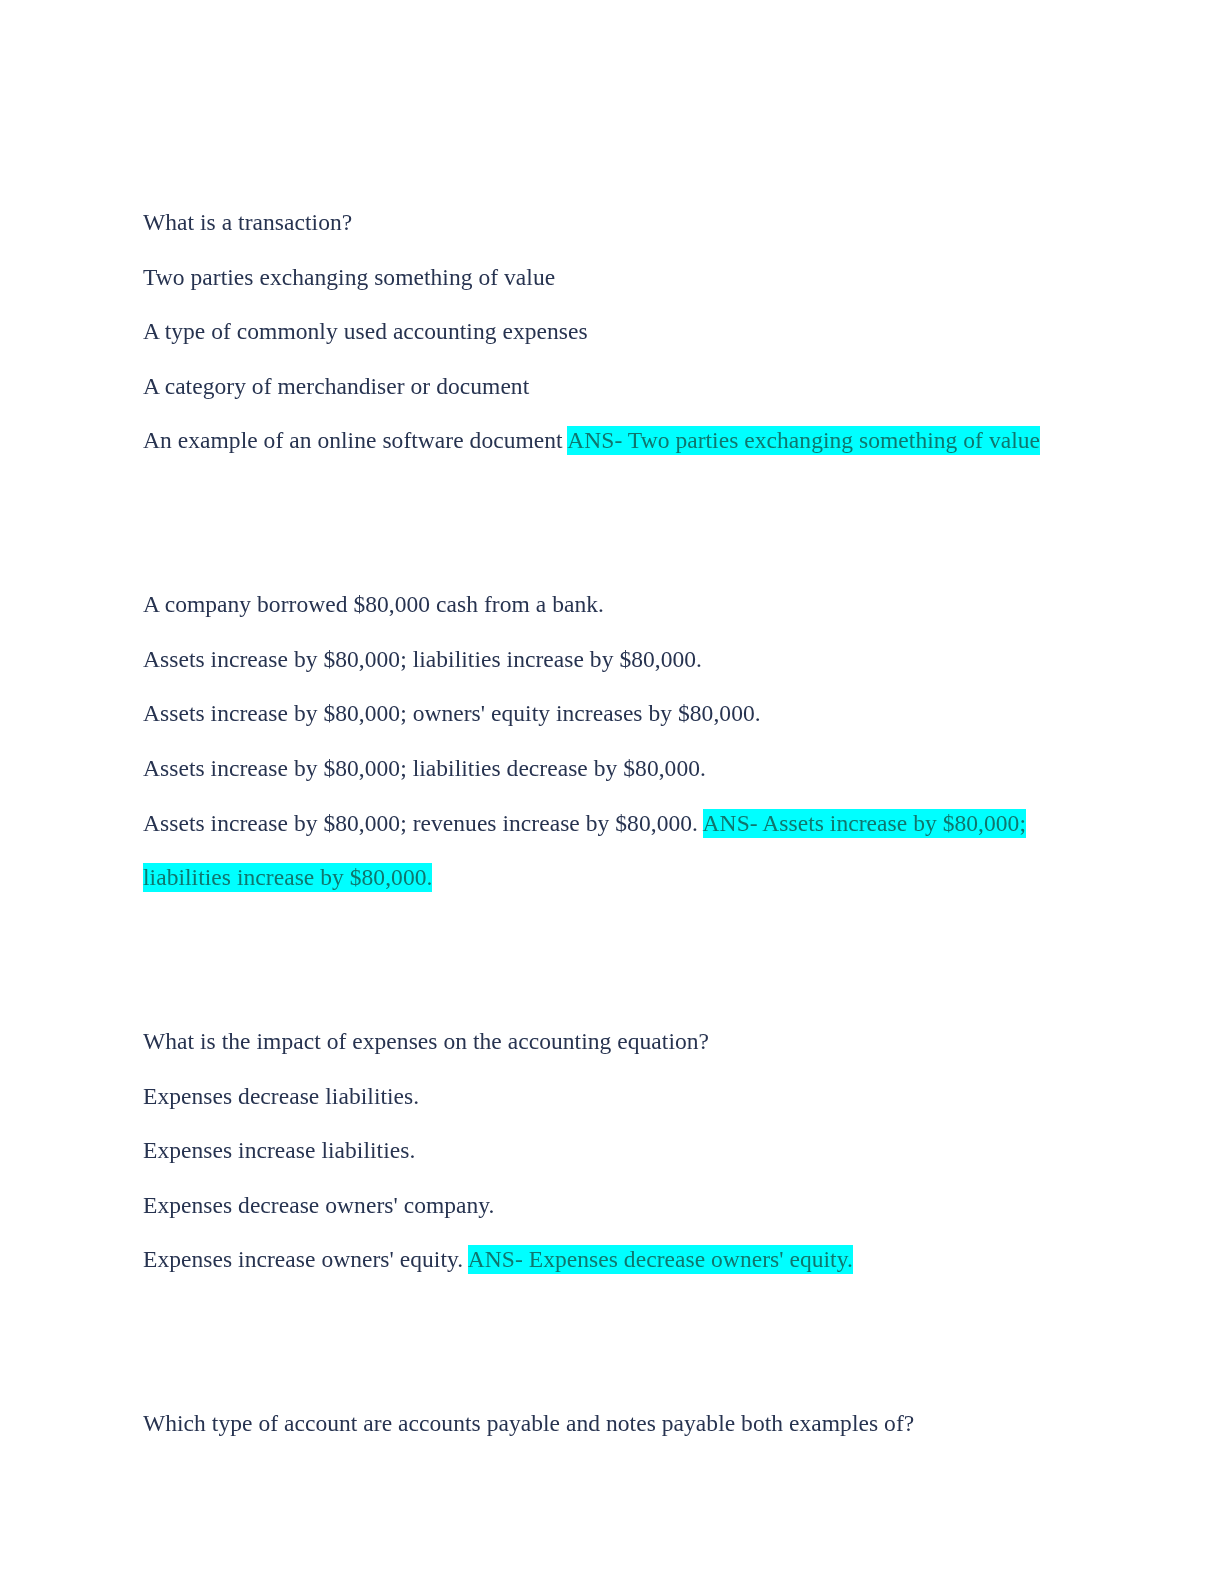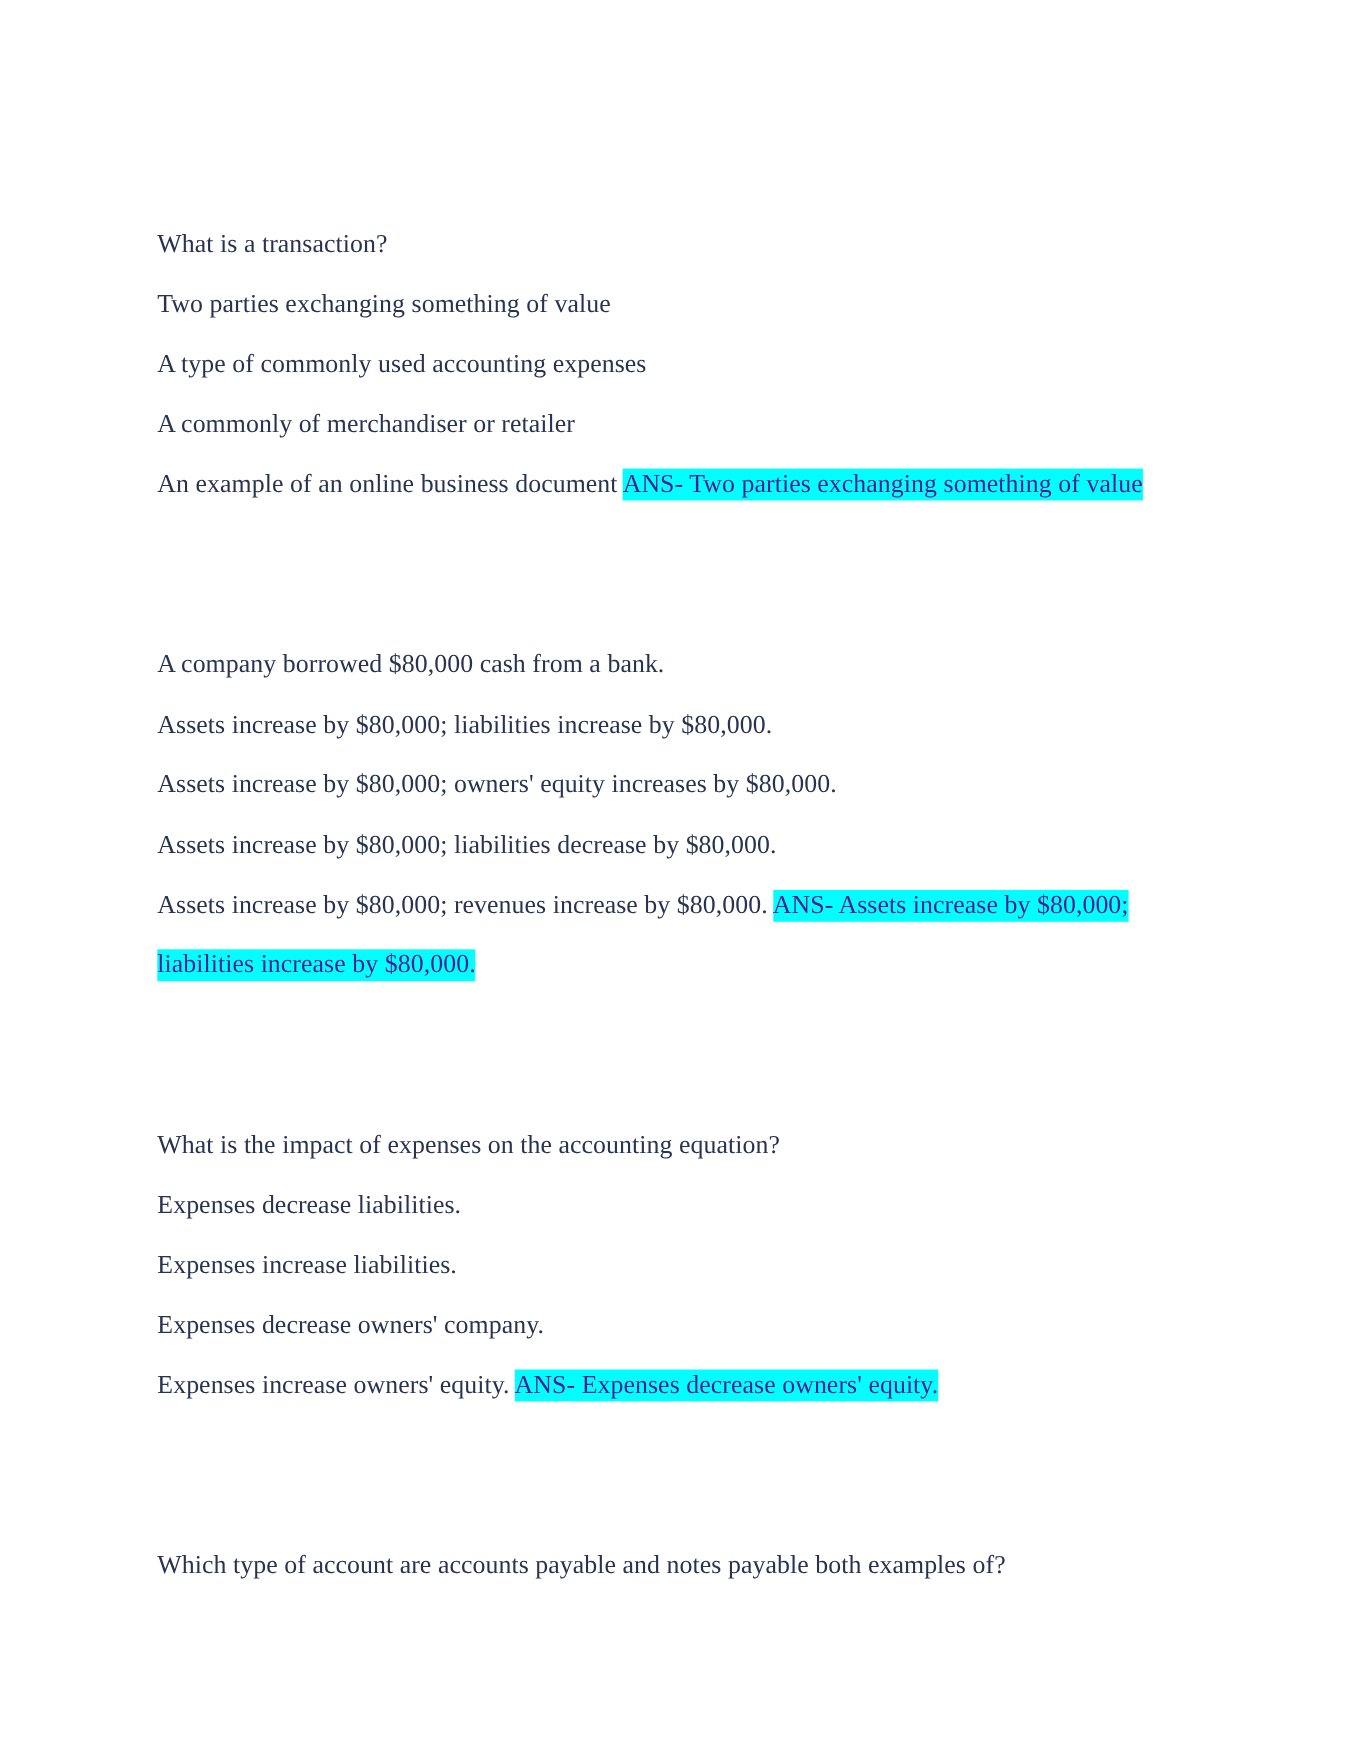--- a/index.html
+++ b/index.html
@@ -39,43 +39,43 @@
   p.spacer {
     margin: 0;
     padding: 0;
     height: 54.6px;
     line-height: 54.6px;
     font-size: 23.5px;
   }
 
   .hl {
     background-color: #00ffff;
-    color: #4c1d95;
+    color: #0f766e;
     box-decoration-break: clone;
     -webkit-box-decoration-break: clone;
     padding: 1px 0 2px 0;
   }
 
   .block {
     margin: 0;
     padding: 0;
   }
 </style>
 </head>
 <body>
 
 <div class="page">
   <div class="doc-body">
 
     <div class="block">
       <p class="line">What is a transaction?</p>
       <p class="line">Two parties exchanging something of value</p>
       <p class="line">A type of commonly used accounting expenses</p>
-      <p class="line">A commonly of merchandiser or retailer</p>
-      <p class="line"><span>An example of an online business document </span><span class="hl">ANS- Two parties exchanging something of value</span></p>
+      <p class="line">A category of merchandiser or document</p>
+      <p class="line"><span>An example of an online software document </span><span class="hl">ANS- Two parties exchanging something of value</span></p>
     </div>
 
     <p class="spacer"></p>
     <p class="spacer"></p>
 
     <div class="block">
       <p class="line">A company borrowed $80,000 cash from a bank.</p>
       <p class="line">Assets increase by $80,000; liabilities increase by $80,000.</p>
       <p class="line">Assets increase by $80,000; owners' equity increases by $80,000.</p>
       <p class="line">Assets increase by $80,000; liabilities decrease by $80,000.</p>

